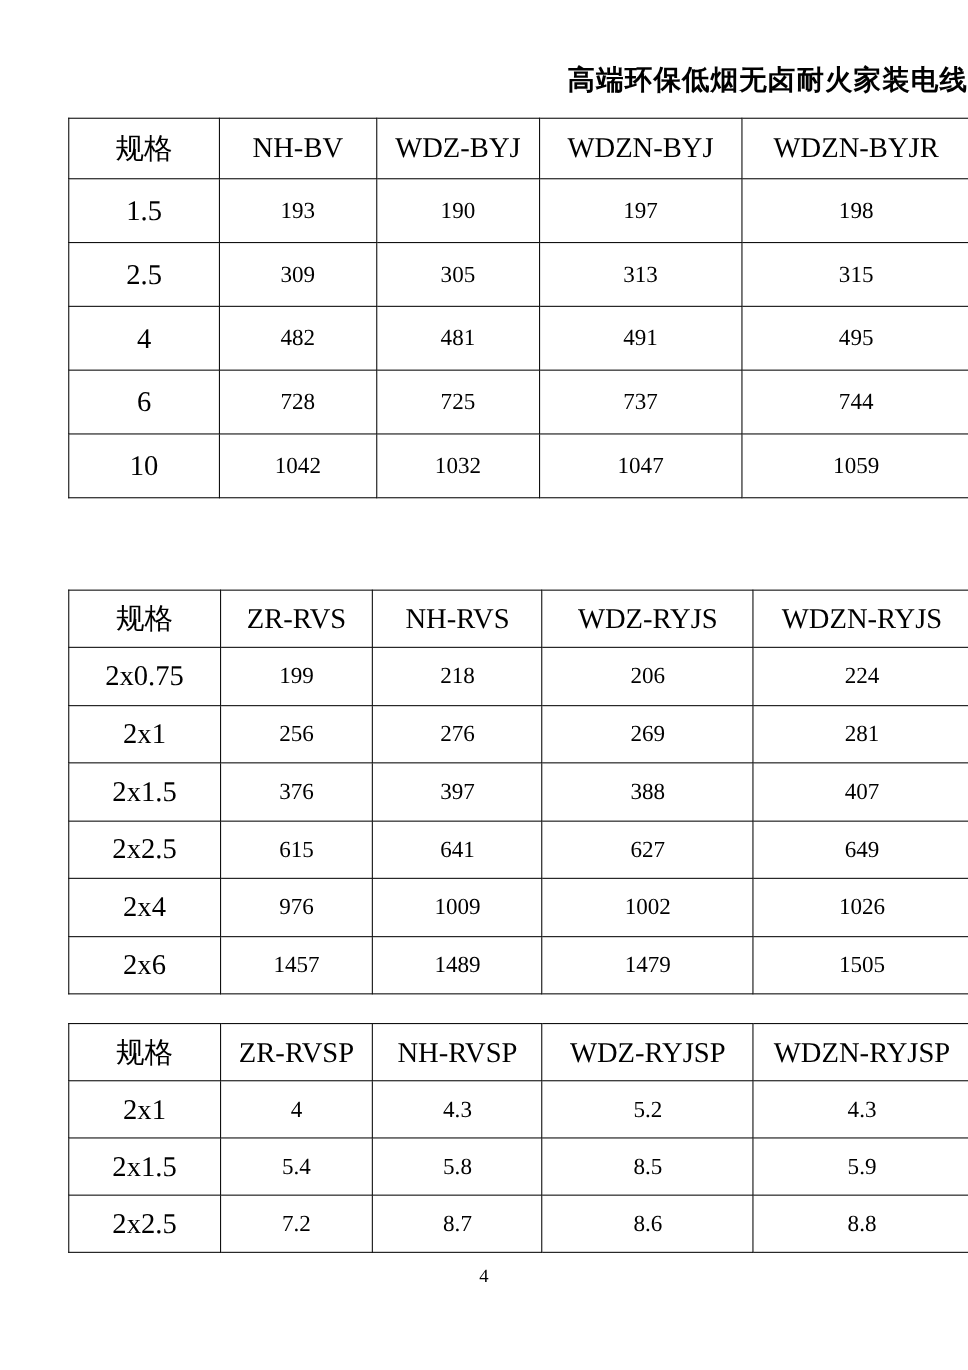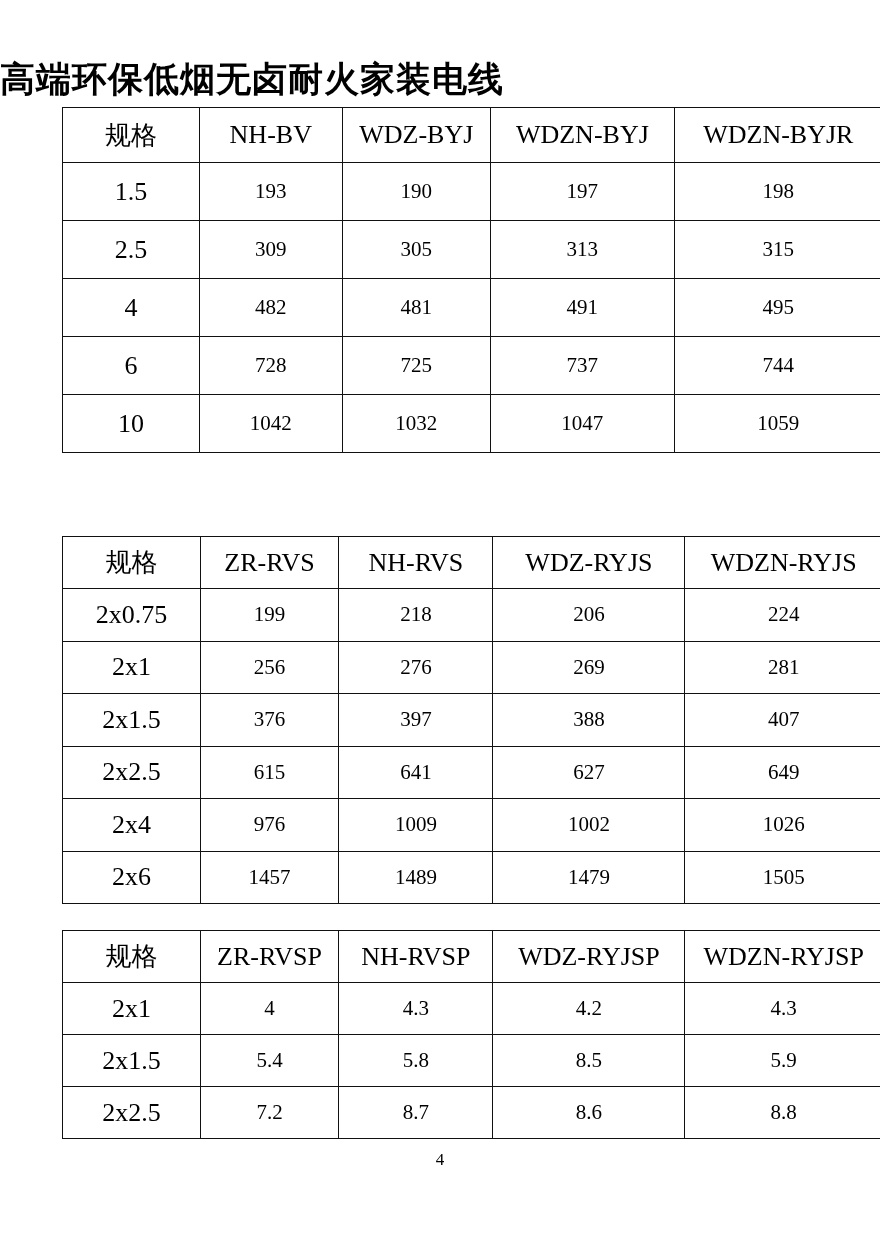--- a/index.html
+++ b/index.html
@@ -8,25 +8,26 @@
     background:#ffffff;
     position:relative;
     font-family:"Liberation Serif","DejaVu Serif",serif;
     color:#000;
     overflow:hidden;
   }
   .title{
     position:absolute;
     top:56px;left:0;right:0;
     margin:0;
-    text-align:left;
-    font-size:35px;
+    text-align:right;
+    font-size:25px;
     font-weight:bold;
     letter-spacing:1px;
     font-family:"Liberation Serif","DejaVu Serif",serif;
+    padding-left:42px;
   }
   table.price-table{
     position:absolute;
     left:62px;
     width:821px;
     border-collapse:collapse;
     table-layout:fixed;
   }
   table.price-table th,
   table.price-table td{
@@ -212,21 +213,21 @@
         <th>NH-RVSP</th>
         <th>WDZ-RYJSP</th>
         <th>WDZN-RYJSP</th>
       </tr>
     </thead>
     <tbody>
       <tr>
         <td class="spec">2x1</td>
         <td class="val">4</td>
         <td class="val">4.3</td>
-        <td class="val">4.2</td>
+        <td class="val">5.2</td>
         <td class="val">4.3</td>
       </tr>
       <tr>
         <td class="spec">2x1.5</td>
         <td class="val">5.4</td>
         <td class="val">5.8</td>
         <td class="val">8.5</td>
         <td class="val">5.9</td>
       </tr>
       <tr>

